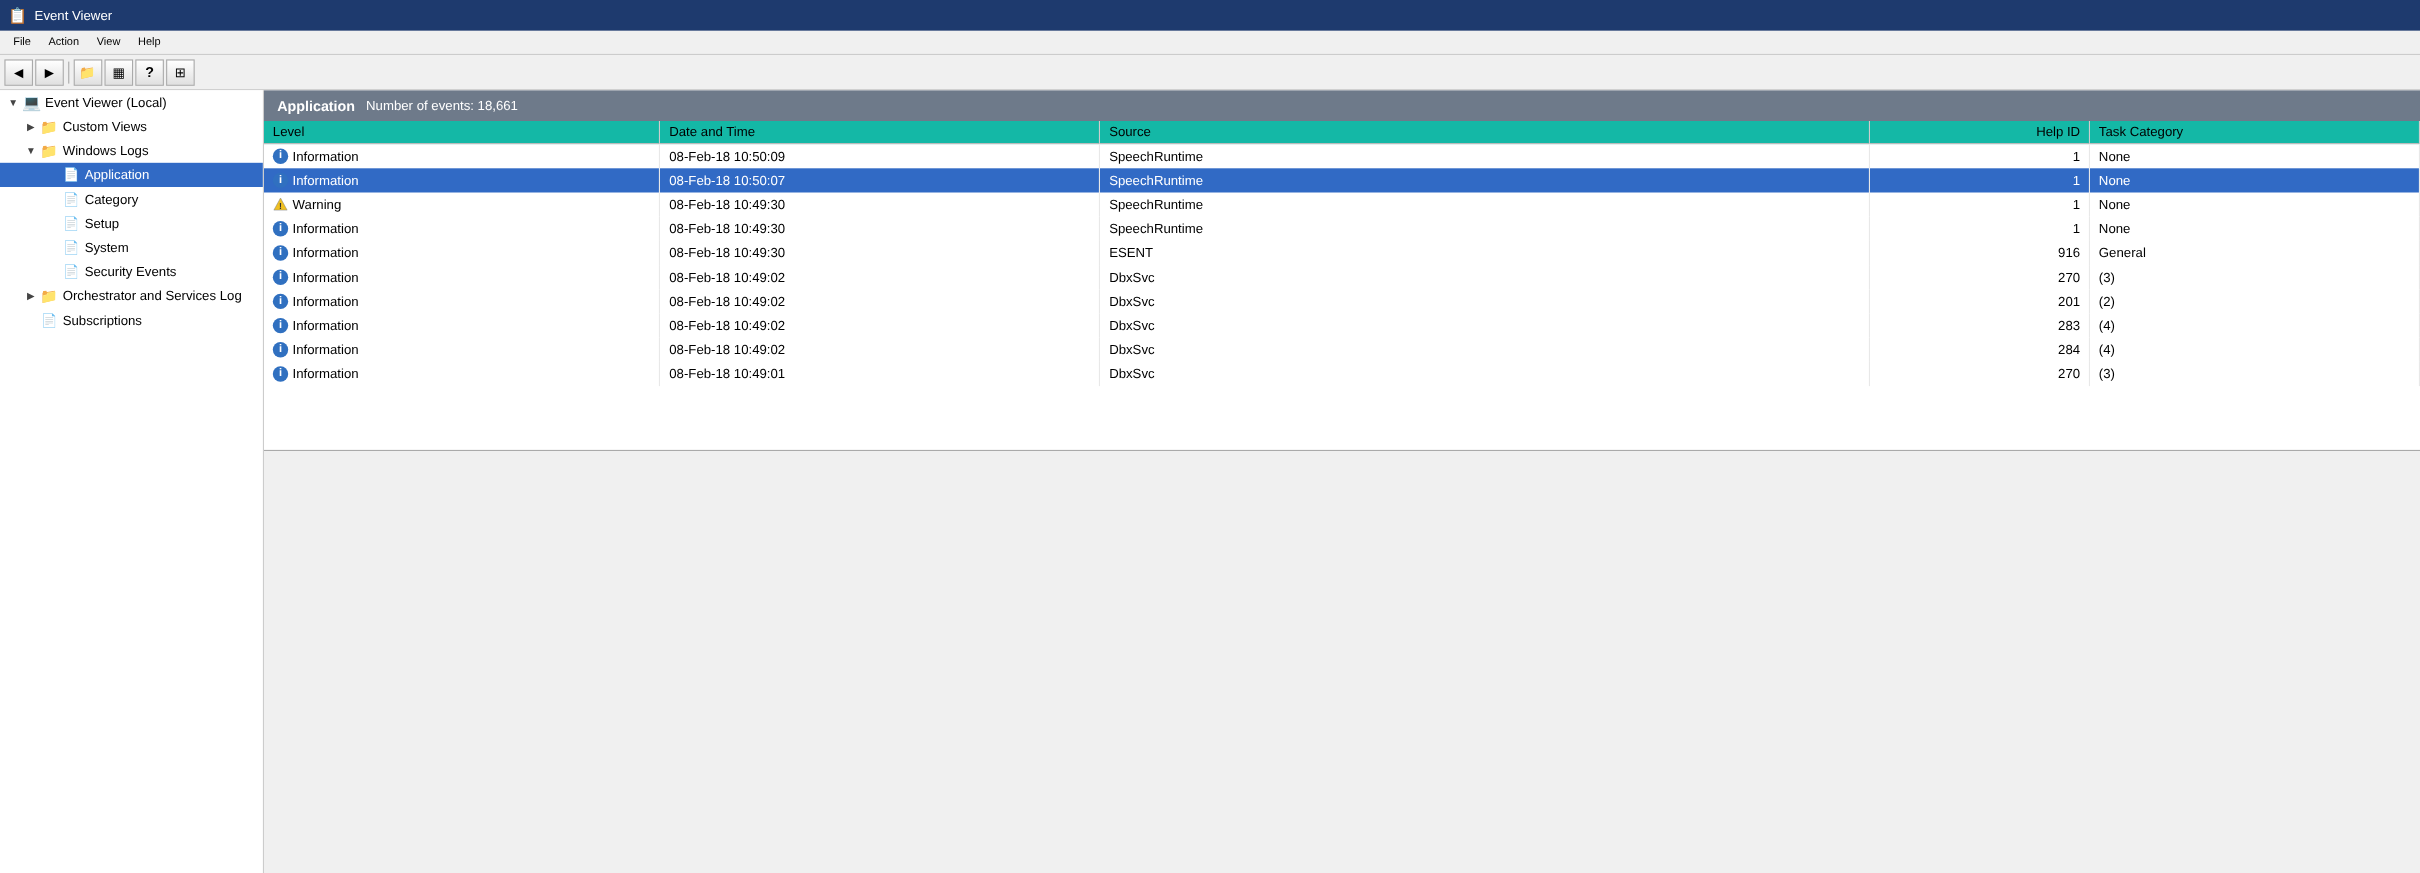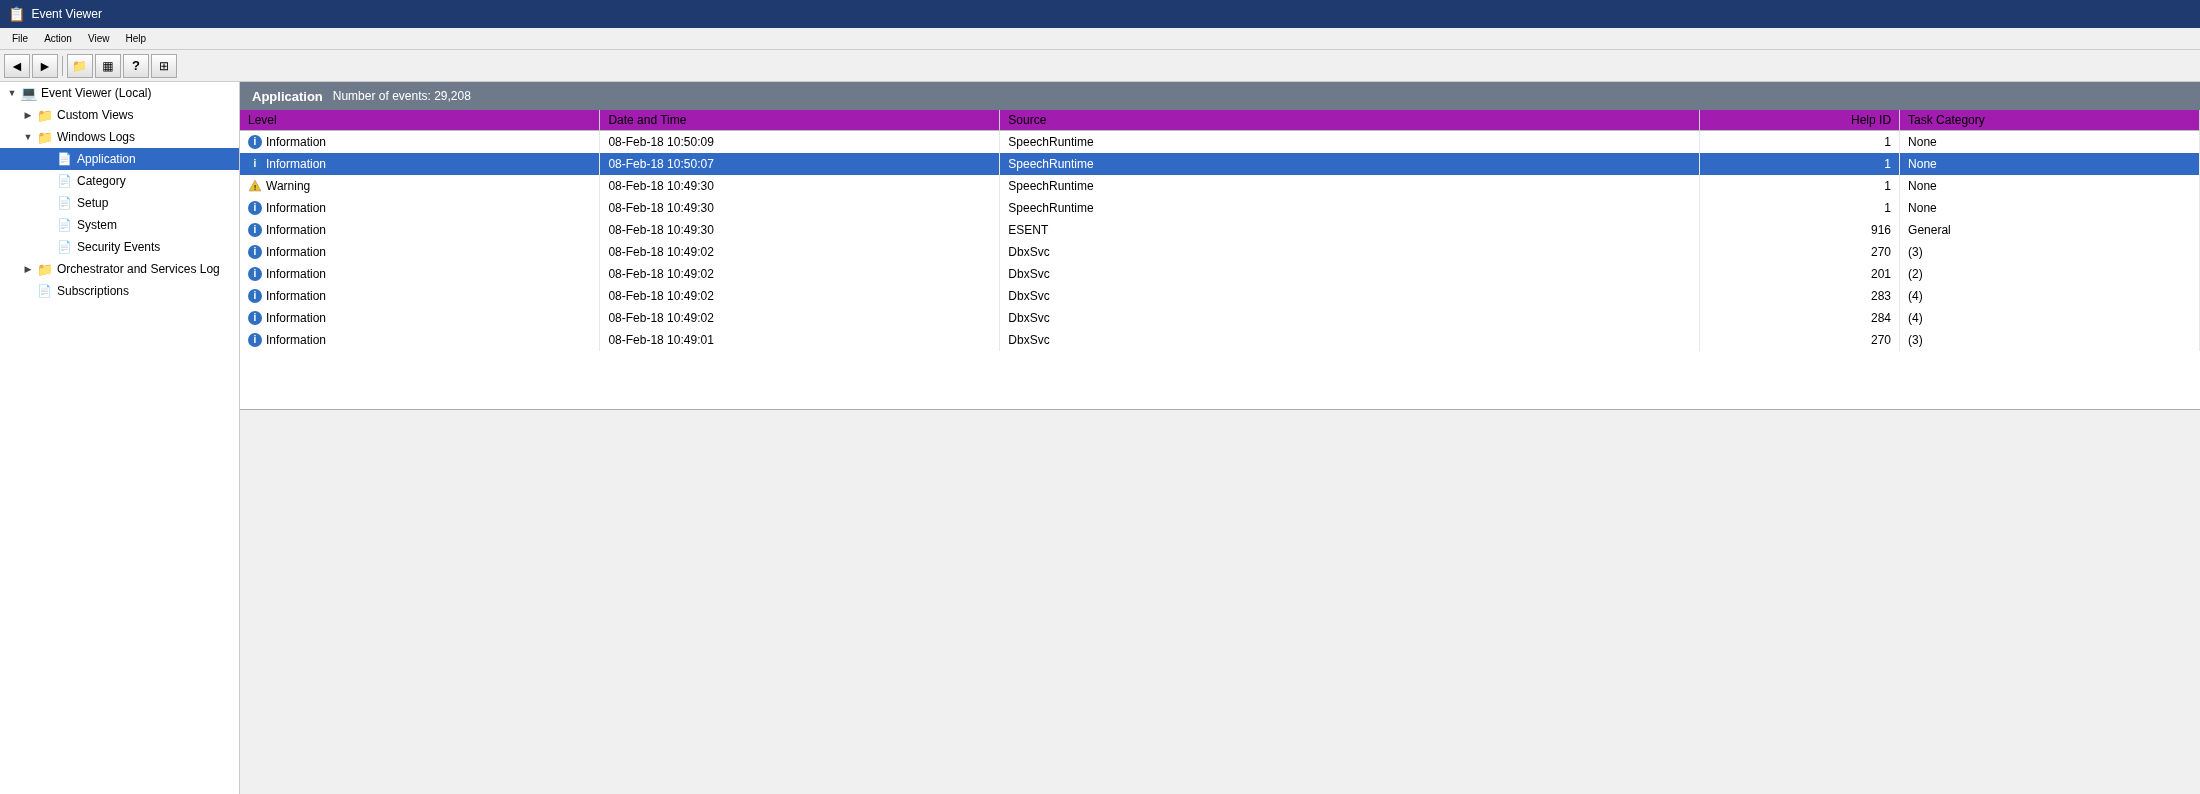--- a/index.html
+++ b/index.html
@@ -33,21 +33,21 @@
     #content { flex: 1; display: flex; flex-direction: column; overflow: hidden; }
 
     
     #content-header { background: #6e7a8a; color: white; height: 28px; display: flex; align-items: center; padding: 0 12px; gap: 10px; }
     #content-header .header-title { font-weight: bold; font-size: 13px; }
     #content-header .header-subtitle { font-size: 12px; }
 
     
     #table-area { flex: 1; overflow-y: auto; overflow-x: hidden; background: white; border-bottom: 1px solid #aaa; max-height: 300px; }
     table { width: 100%; border-collapse: collapse; }
-    thead tr { background: #a21caf; border-bottom: 1px solid #bbb; }
+    thead tr { background: #14b8a6; border-bottom: 1px solid #bbb; }
     thead th { text-align: left; padding: 3px 8px; font-weight: normal; font-size: 12px; border-right: 1px solid #ccc; cursor: pointer; user-select: none; }
     tbody tr { height: 22px; }
     tbody tr.selected { background: #316ac5; color: white; }
     tbody td { padding: 2px 8px; font-size: 12px; border-right: 1px solid #e8e8e8; white-space: nowrap; overflow: hidden; text-overflow: ellipsis; }
     .level-cell { display: flex; align-items: center; gap: 4px; }
     .info-icon { width: 14px; height: 14px; border-radius: 50%; background: #3070c0; color: white; display: inline-flex; align-items: center; justify-content: center; font-size: 10px; font-weight: bold; flex-shrink: 0; }
 
     
     #detail-pane { background: white; border-top: 2px solid #aaa; min-height: 200px; }
     #detail-header { display: flex; align-items: center; justify-content: space-between; padding: 4px 12px; border-bottom: 1px solid #ccc; background: #f8f8f8; }
@@ -167,21 +167,21 @@
       <span class="node-icon" style="font-size:12px;">📄</span>
       <span class="node-label">Subscriptions</span>
     </div>
 
   </div>
 
   <div id="content">
 
     <div id="content-header">
       <span class="header-title">Application</span>
-      <span class="header-subtitle">Number of events: 29,208</span>
+      <span class="header-subtitle">Number of events: 18,661</span>
     </div>
 
     <div id="table-area">
       <table>
         <thead>
           <tr>
             <th class="col-level">Level</th>
             <th class="col-datetime">Date and Time</th>
             <th class="col-source">Source</th>
             <th class="col-eventid">Help ID</th>

